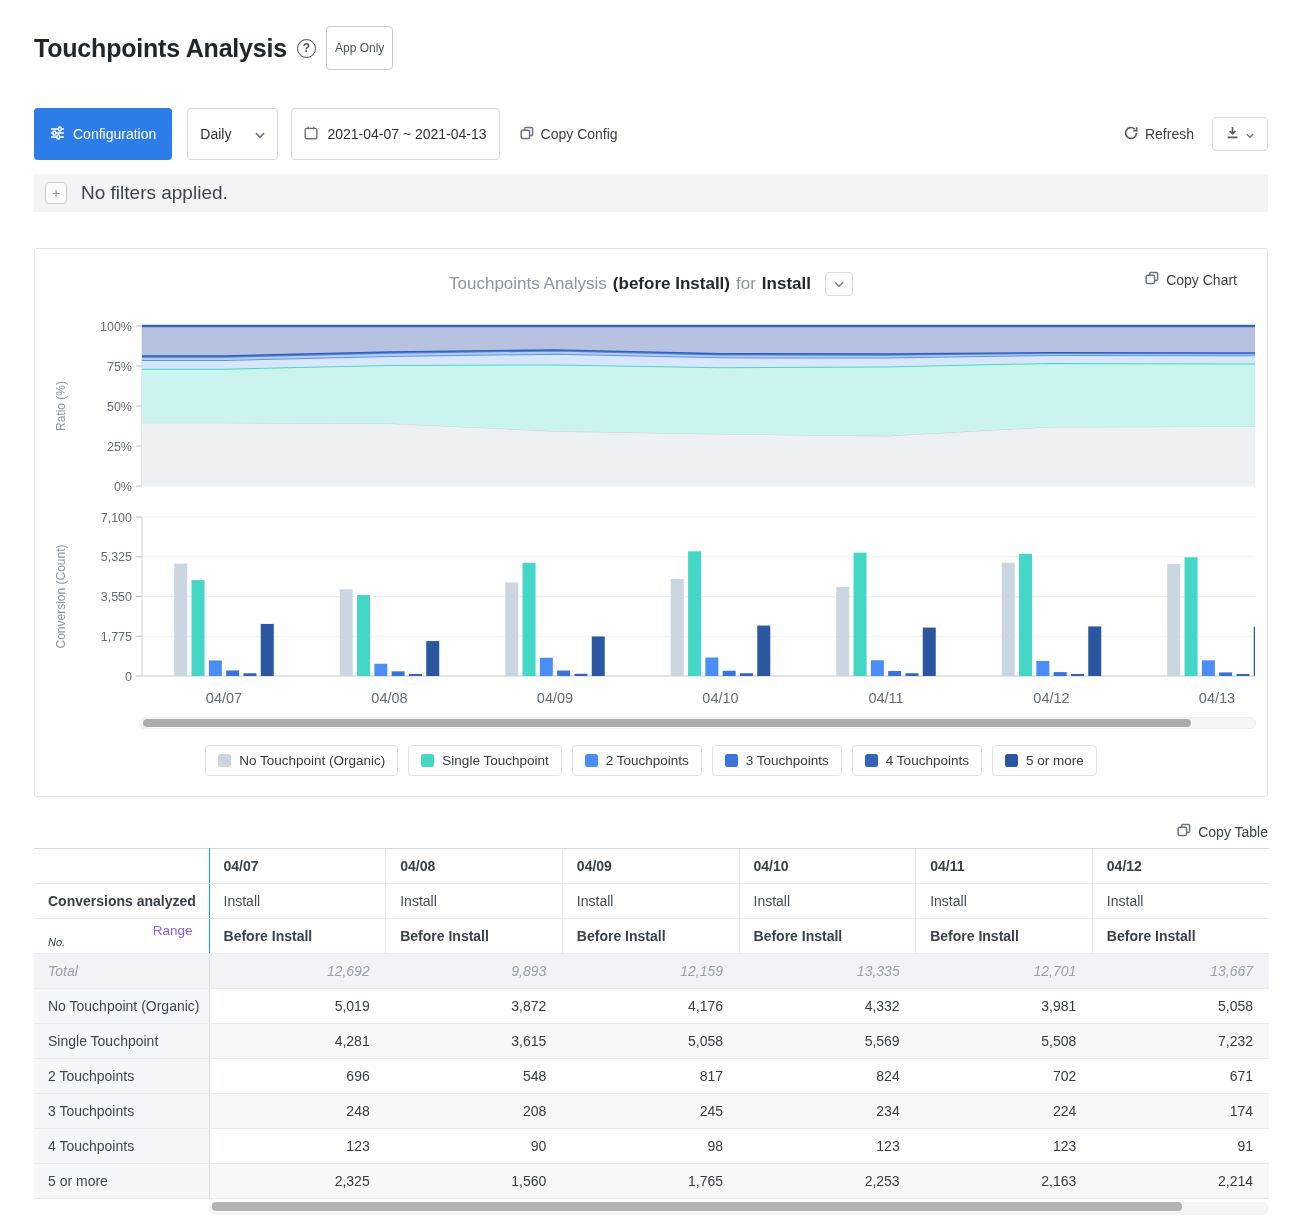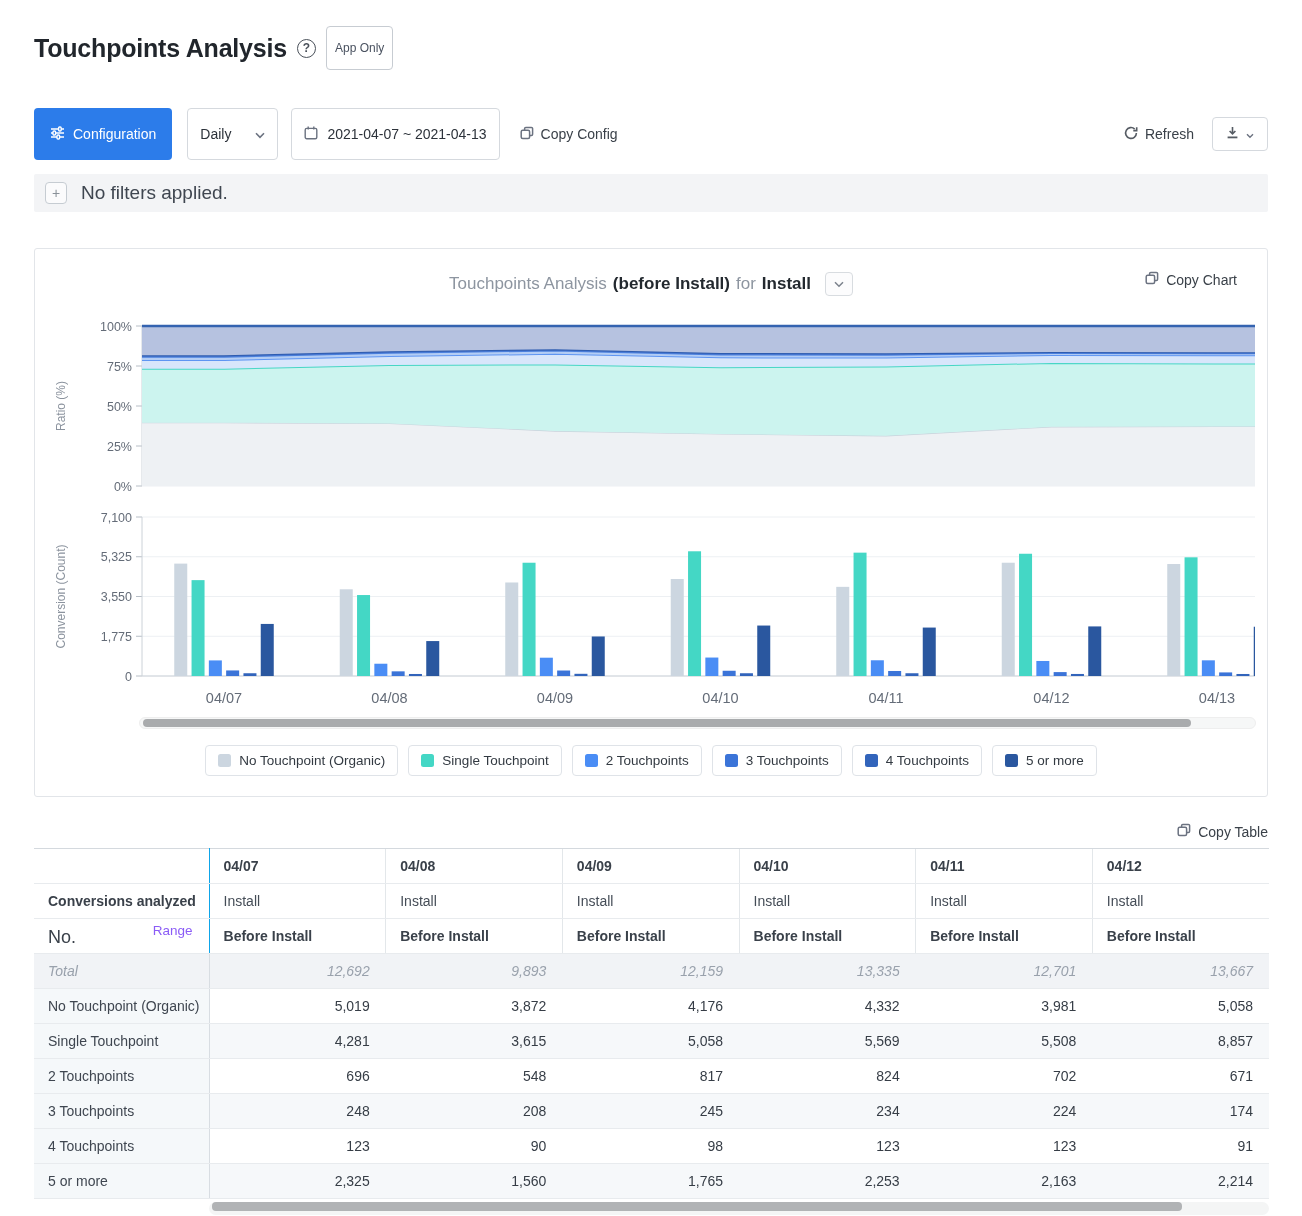--- a/index.html
+++ b/index.html
@@ -76,21 +76,21 @@
   .data-table thead th.row-head { font-weight:700; color:#3a414a; }
   .data-table thead td.install-cell { color:#454d57; border-left:1px solid #e3e7ea; }
   .data-table thead td.before-cell { font-weight:700; color:#3a414a; border-left:1px solid #e3e7ea; }
   .data-table .label-cell { text-align:left; padding-left:14px; background:#f5f8fa; border-right:1px solid #d8dde2; color:#3f4650; }
   .data-table thead .label-cell-head { border-right:1px solid #0ea5e9; }
   .data-table tbody td { text-align:right; padding-right:16px; color:#363d46; border-bottom:1px solid #e8ebee; }
   .data-table tbody th { border-bottom:1px solid #e8ebee; font-weight:400; }
   .data-table tbody tr.striped td { background:#f6f8fa; }
   .data-table tbody tr.total-row th, .data-table tbody tr.total-row td { background:#f1f3f6; color:#99a1ac; font-style:italic; }
   .corner-cell { position:relative; }
-  .corner-no { position:absolute; left:14px; bottom:5px; font-size:18px; color:#3a414a; }
+  .corner-no { position:absolute; left:14px; bottom:5px; font-size:11px; color:#3a414a;font-style:italic; }
   .corner-range { position:absolute; right:16px; top:4px; font-size:13.5px; color:#8b5cf6; font-weight:500; }
   .table-scrollbar { margin:3px 0 0 175px; width:1060px; height:13px; background:#f4f5f5; border-radius:7px; }
   .table-scrollbar .thumb { width:91.5%; height:9px; margin:2px 0 0 3px; background:#b1b3b5; border-radius:4px; cursor:grab; }
 
   svg text { font-family:"Liberation Sans", sans-serif; }
 </style>
 </head>
 <body>
 
 <div class="container">
@@ -418,21 +418,21 @@
           <td>3,981</td>
           <td>5,058</td>
         </tr>
         <tr class="striped">
           <th class="label-cell">Single Touchpoint</th>
           <td>4,281</td>
           <td>3,615</td>
           <td>5,058</td>
           <td>5,569</td>
           <td>5,508</td>
-          <td>8,857</td>
+          <td>7,232</td>
         </tr>
         <tr class="">
           <th class="label-cell">2 Touchpoints</th>
           <td>696</td>
           <td>548</td>
           <td>817</td>
           <td>824</td>
           <td>702</td>
           <td>671</td>
         </tr>

